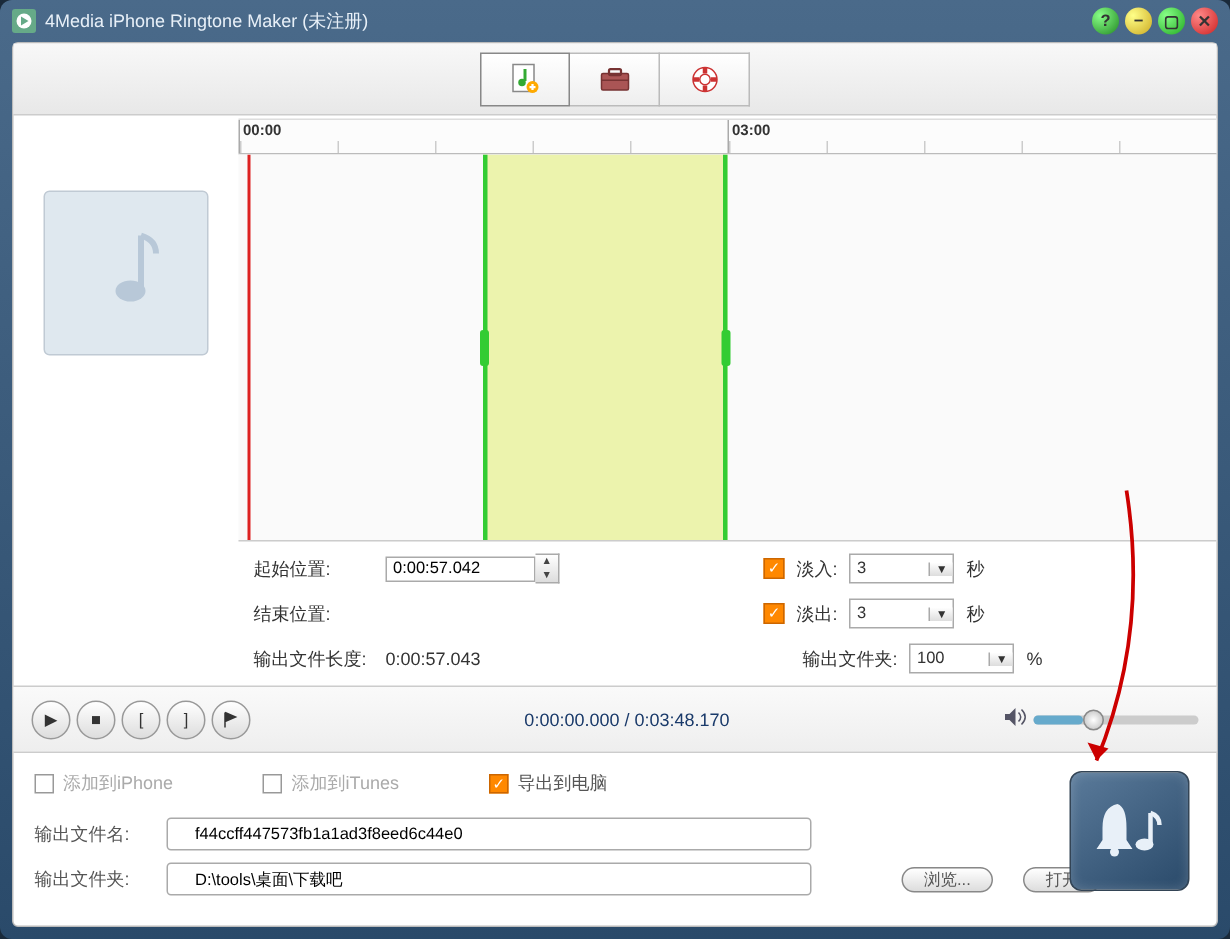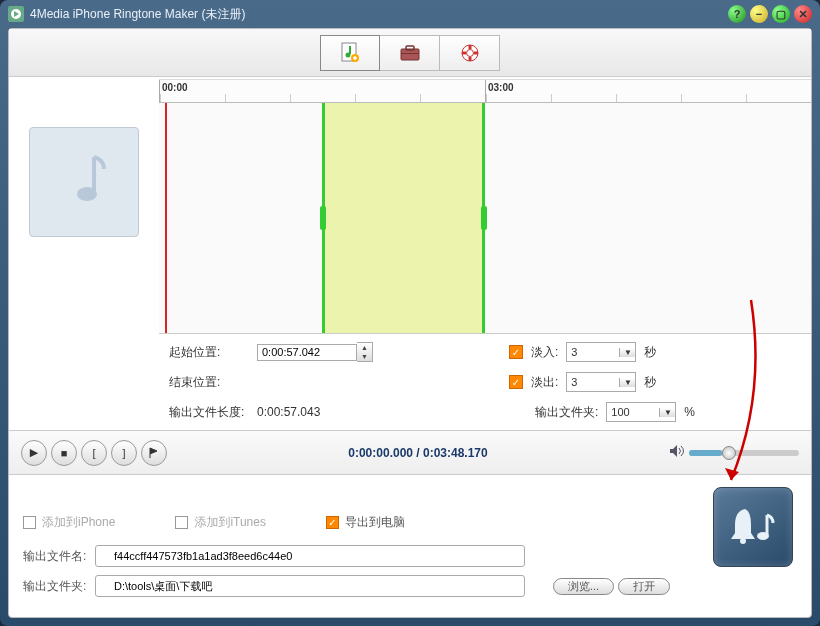--- a/index.html
+++ b/index.html
@@ -51,31 +51,31 @@
 .spin-btns { width:16px; height:20px; border:1px solid #aaa; border-left:none; display:flex; flex-direction:column; background:linear-gradient(#fff,#ddd);}
 .spin-btns span{flex:1; text-align:center; font-size:7px; line-height:9px; cursor:pointer; color:#444;}
 .chk { width:14px; height:14px; background:#f80; border:1px solid #c60; display:inline-flex; align-items:center; justify-content:center; color:#fff; font-size:10px; }
 select, .combo { height:20px; border:1px solid #aaa; font-size:11px; background:#fff; }
 .combo { width:70px; display:inline-flex; align-items:center; }
 .combo span:first-child{flex:1; padding:0 4px;}
 .combo-arrow{width:16px; border-left:1px solid #aaa; text-align:center; background:linear-gradient(#fff,#ddd); font-size:8px;}
 
 .transport { height: 44px; border-top:1px solid #ccc; display:flex; align-items:center; padding:0 12px; gap:4px; background:linear-gradient(#fafafa,#eee); font-size:12px;}
 .tbtn { width:26px; height:26px; border:1px solid #999; border-radius:50%; background:linear-gradient(#fff,#ddd); display:flex; align-items:center; justify-content:center; cursor:pointer; font-size:11px; color:#333; }
-.time-display { flex:1; text-align:center; font-weight:bold; color:#1a3a6a; }
+.time-display { flex:1; text-align:center; font-weight:normal; color:#1a3a6a; }
 .vol-slider { width:110px; height:6px; background:#ccc; border-radius:3px; position:relative; }
 .vol-slider .fill { width:30%; height:100%; background:#6ac; border-radius:3px; }
 .vol-slider .thumb-s { position:absolute; left:30%; top:-4px; width:14px; height:14px; border-radius:50%; background:radial-gradient(#fff,#bbb); border:1px solid #888; }
 
 .bottom { border-top:1px solid #ccc; padding:12px 14px; font-size:12px; color:#555; position:relative; }
 .check-row { display:flex; gap:60px; margin-bottom:14px; align-items:center; }
-.check-item { display:flex; align-items:center; gap:6px;margin-top:27px; }
+.check-item { display:flex; align-items:center; gap:6px; }
 .check-box { width:13px; height:13px; border:1px solid #999; background:#fff; display:inline-flex; align-items:center; justify-content:center; font-size:10px; }
 .check-box.on { background:#f80; border-color:#c60; color:#fff; }
-.out-row { display:flex; align-items:center; gap:4px; margin-bottom:8px; }
+.out-row { display:flex; align-items:center; gap:20px; margin-bottom:8px; }
 .out-row input { flex:1; max-width:430px; height:22px; border:1px solid #aaa; border-radius:3px; padding:0 18px; font-size:11px; }
 .btn { height:17px; padding:0 14px; border:1px solid #888; border-radius:11px; background:linear-gradient(#fff,#ddd); font-size:11px; cursor:pointer; display:inline-flex; align-items:center; }
 .big-go { position:absolute; right:18px; top:12px; width:80px; height:80px; border-radius:8px; background:linear-gradient(145deg,#5a7a9a,#2a4a6a); border:1px solid #345; display:flex; align-items:center; justify-content:center; cursor:pointer; box-shadow:inset 0 0 8px rgba(255,255,255,0.2); }
 
 .arrow-annot { position:absolute; pointer-events:none; }
 
 </style>
 </head>
 <body>
 

